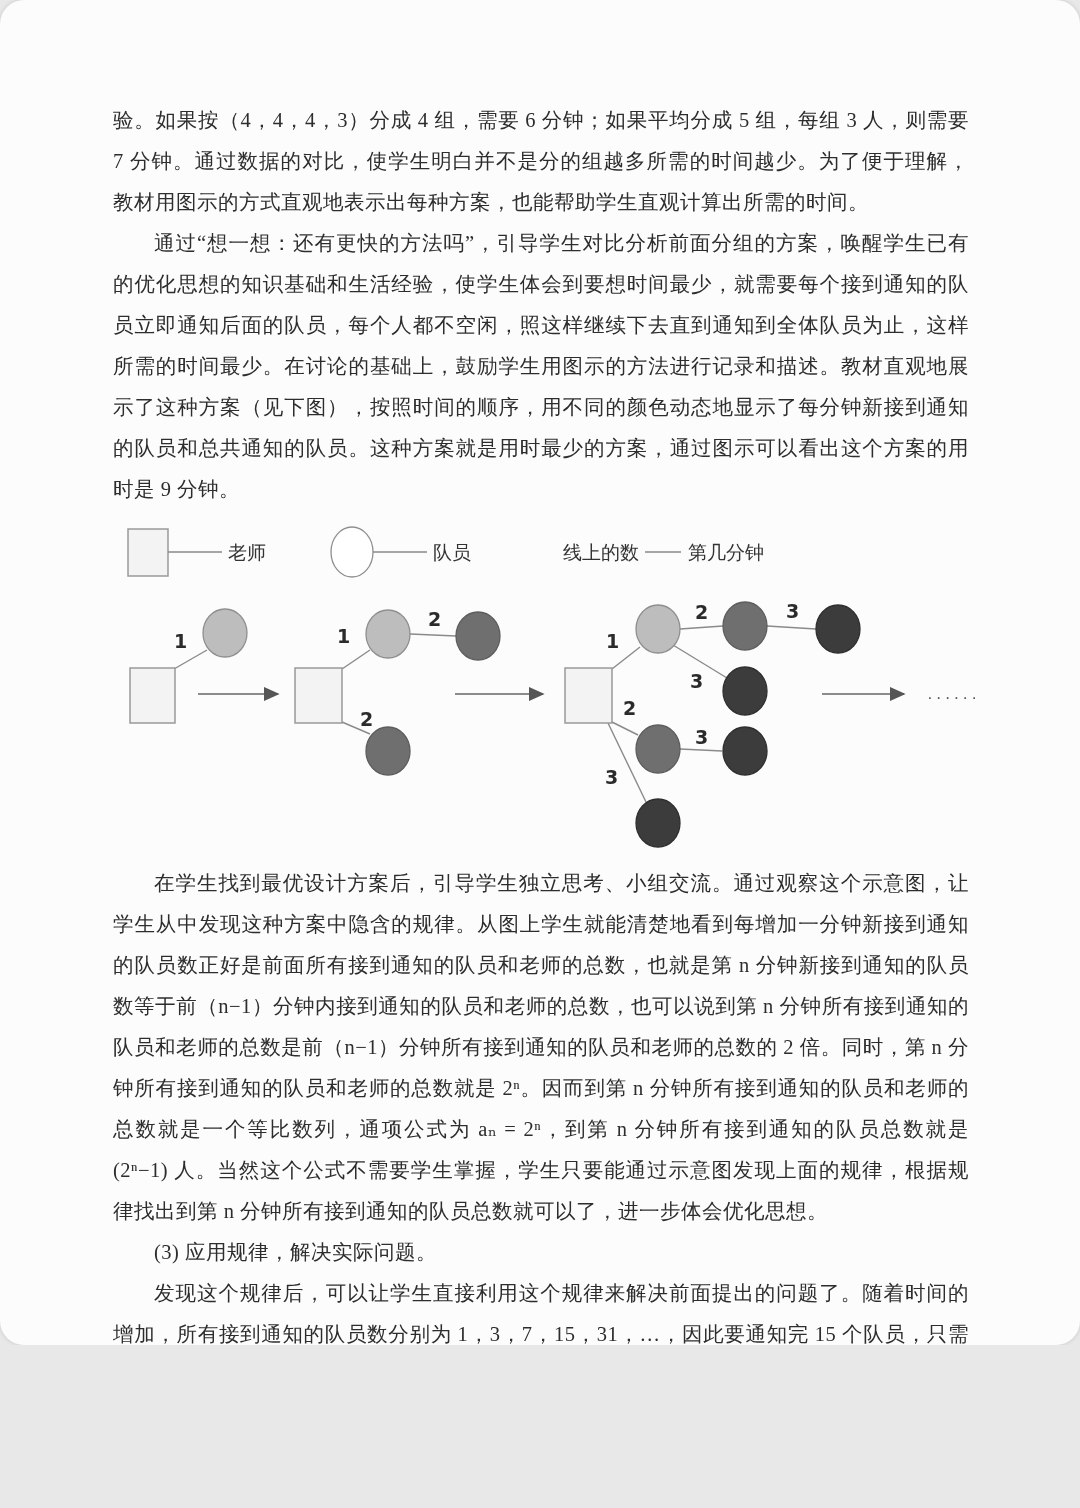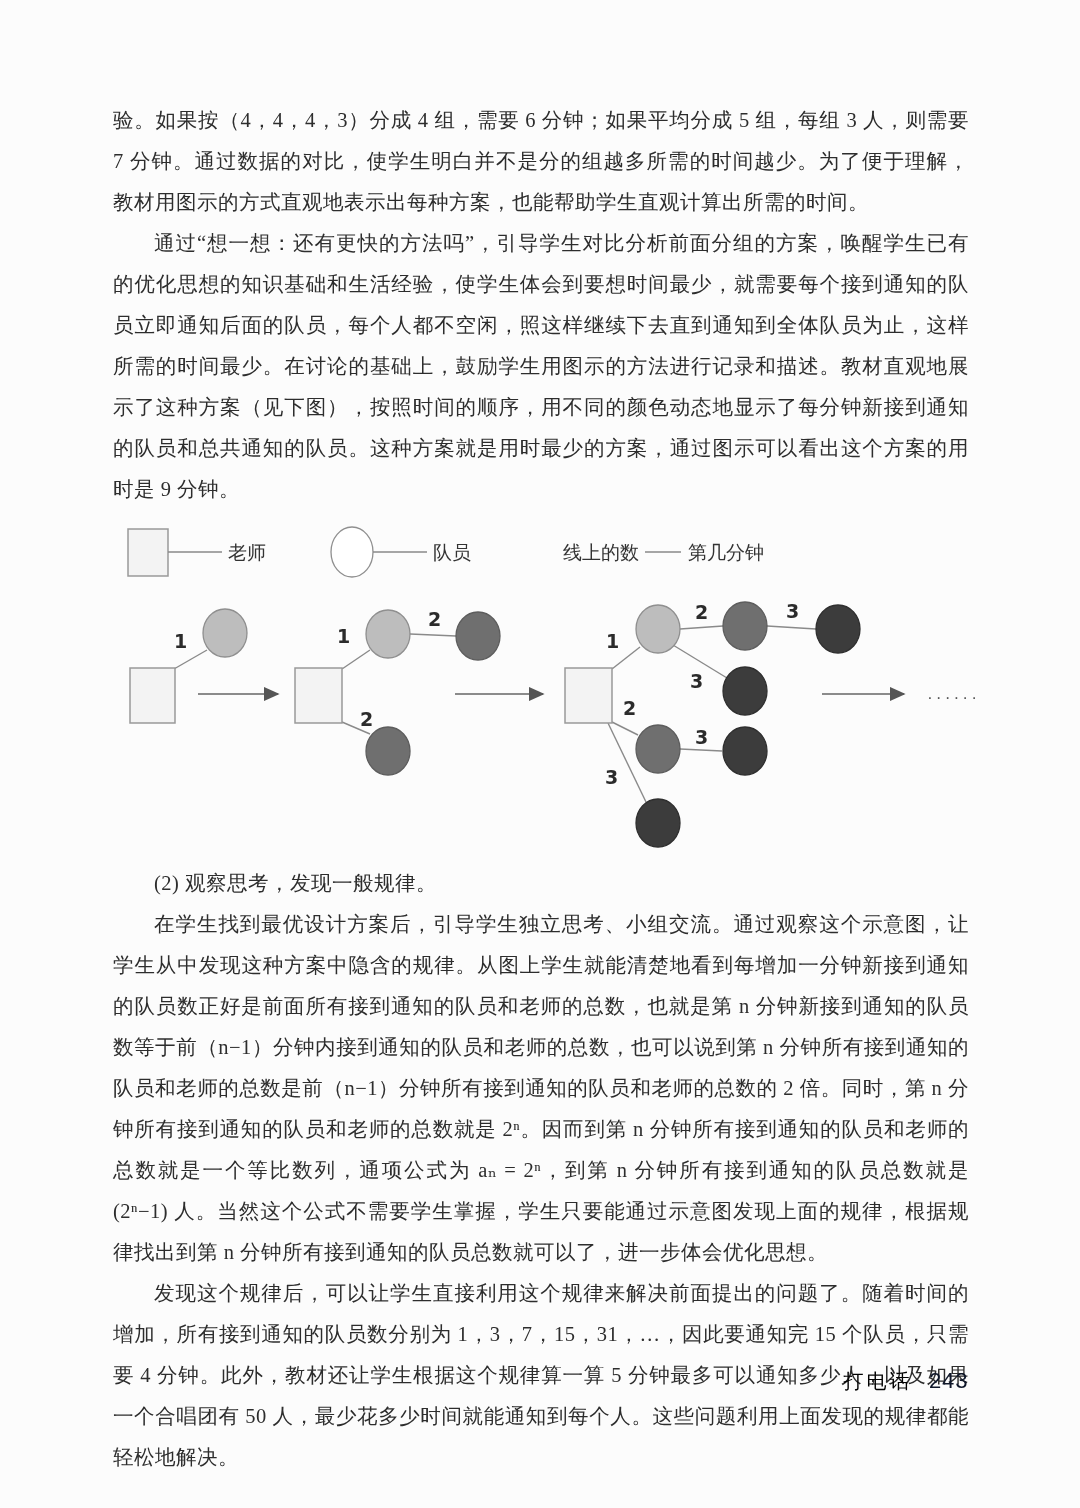--- a/index.html
+++ b/index.html
@@ -1,23 +1,24 @@
 <!DOCTYPE html>
 <html><head>
 <meta charset="utf-8">
 <style>
   html,body{margin:0;padding:0;background:#e8e8e8;}
   .page{
     position:relative;
-    width:1080px;height:1508px;
+    width:1080px;height:1345px;
     background:#fcfcfc;
     font-family:"Liberation Serif","DejaVu Serif",serif;
     color:#2d2d2d;
     overflow:hidden;
     box-shadow:0 0 4px rgba(0,0,0,.15);
+    border-radius:24px;
   }
   .content{
     position:absolute;
     left:113px;top:100px;
     width:856px;
   }
   .para{
     margin:0;
     font-size:20.5px;
     line-height:41px;
@@ -149,21 +150,21 @@
           <ellipse cx="645" cy="235" rx="22" ry="24" class="node-stroke-dark" fill="#3c3c3c"></ellipse>
           <ellipse cx="558" cy="307" rx="22" ry="24" class="node-stroke-dark" fill="#3c3c3c"></ellipse>
           <rect x="465" y="152" width="47" height="55" class="teacher-square" fill="#f3f3f3"></rect>
 
           <line x1="722" y1="178" x2="804" y2="178" class="arrowline" marker-end="url(#arr)"></line>
           <text x="826" y="183" class="dots">......</text>
         </g>
       </svg>
     </div>
 
-    <p class="para indent">(2) 观察思考，发现一般规律。</p>
     <p class="para indent">在学生找到最优设计方案后，引导学生独立思考、小组交流。通过观察这个示意图，让学生从中发现这种方案中隐含的规律。从图上学生就能清楚地看到每增加一分钟新接到通知的队员数正好是前面所有接到通知的队员和老师的总数，也就是第 n 分钟新接到通知的队员数等于前（n−1）分钟内接到通知的队员和老师的总数，也可以说到第 n 分钟所有接到通知的队员和老师的总数是前（n−1）分钟所有接到通知的队员和老师的总数的 2 倍。同时，第 n 分钟所有接到通知的队员和老师的总数就是 2ⁿ。因而到第 n 分钟所有接到通知的队员和老师的总数就是一个等比数列，通项公式为 aₙ = 2ⁿ，到第 n 分钟所有接到通知的队员总数就是 (2ⁿ−1) 人。当然这个公式不需要学生掌握，学生只要能通过示意图发现上面的规律，根据规律找出到第 n 分钟所有接到通知的队员总数就可以了，进一步体会优化思想。</p>
+    <p class="para indent">(3) 应用规律，解决实际问题。</p>
     <p class="para indent">发现这个规律后，可以让学生直接利用这个规律来解决前面提出的问题了。随着时间的增加，所有接到通知的队员数分别为 1，3，7，15，31，…，因此要通知完 15 个队员，只需要 4 分钟。此外，教材还让学生根据这个规律算一算 5 分钟最多可以通知多少人，以及如果一个合唱团有 50 人，最少花多少时间就能通知到每个人。这些问题利用上面发现的规律都能轻松地解决。</p>
   </div>
 
   <div class="footer">
     <span class="sect">打电话</span><span class="pnum">243</span>
   </div>
 </div>
 
 </body></html>

